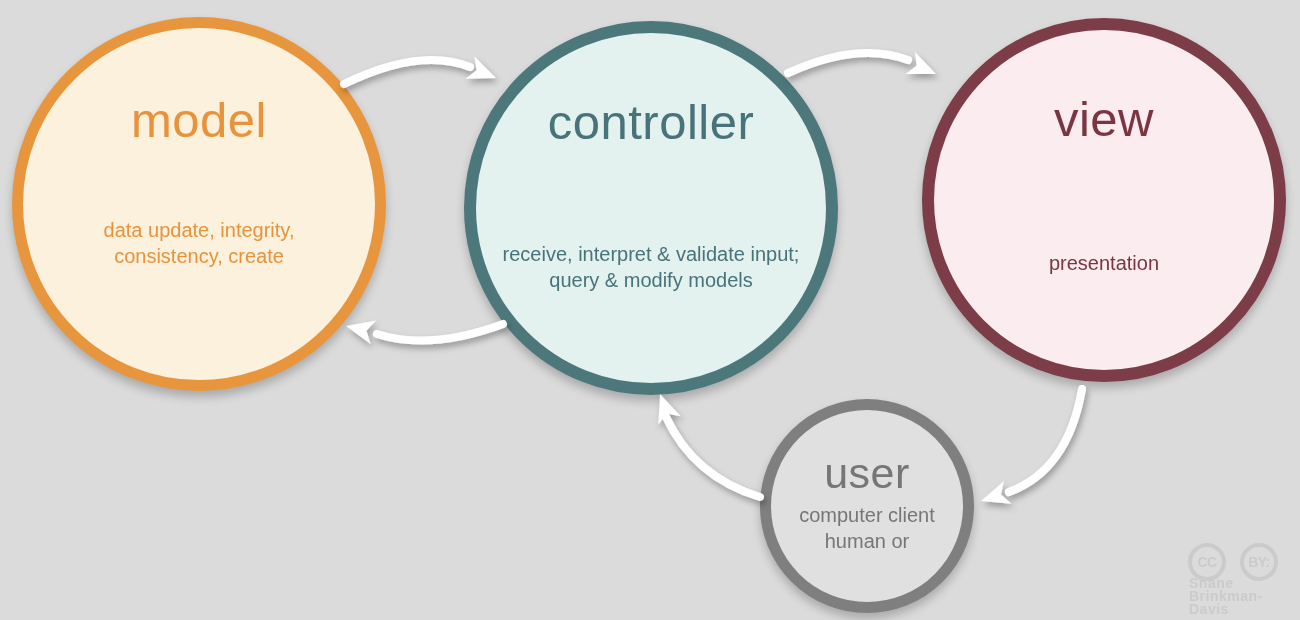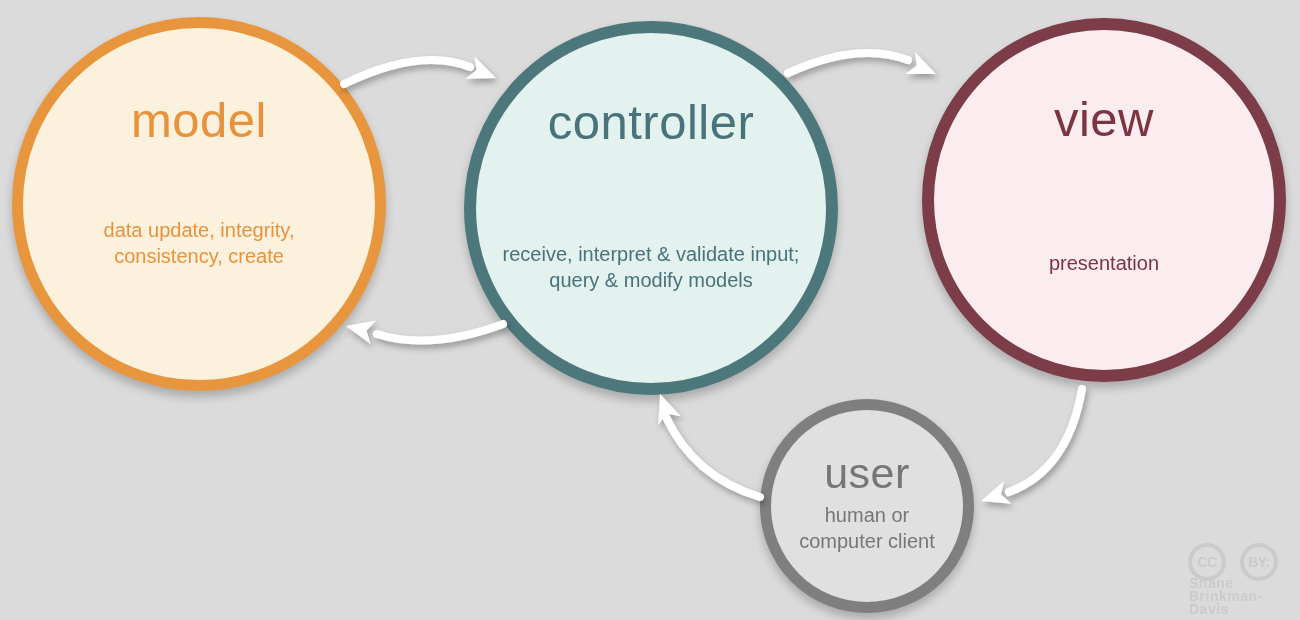--- a/index.html
+++ b/index.html
@@ -82,22 +82,22 @@
   <div class="node" id="node-view" style="border-color: rgb(124, 61, 72); background-color: rgb(251, 237, 239); color: rgb(123, 53, 66);">
     <div class="title">view</div>
     <div class="desc">
       <span>presentation</span>
     </div>
   </div>
 
   <div class="node" id="node-user" style="border-color: rgb(127, 127, 127); background-color: rgb(224, 224, 224); color: rgb(118, 118, 118);">
     <div class="title">user</div>
     <div class="desc">
+      <span>computer client</span>
       <span>human or</span>
-      <span>computer client</span>
     </div>
   </div>
 
   <svg class="arrows-svg" viewBox="0 0 1300 620">
     <defs>
       <filter id="arrShadow" x="-50%" y="-50%" width="200%" height="200%">
         <feDropShadow dx="2" dy="4" stdDeviation="3" flood-color="#000000" flood-opacity="0.30"></feDropShadow>
       </filter>
     </defs>
     <g id="arrows-group" filter="url(#arrShadow)" stroke="currentColor" fill="none" stroke-width="8" stroke-linecap="round" style="color: rgb(255, 255, 255);">

